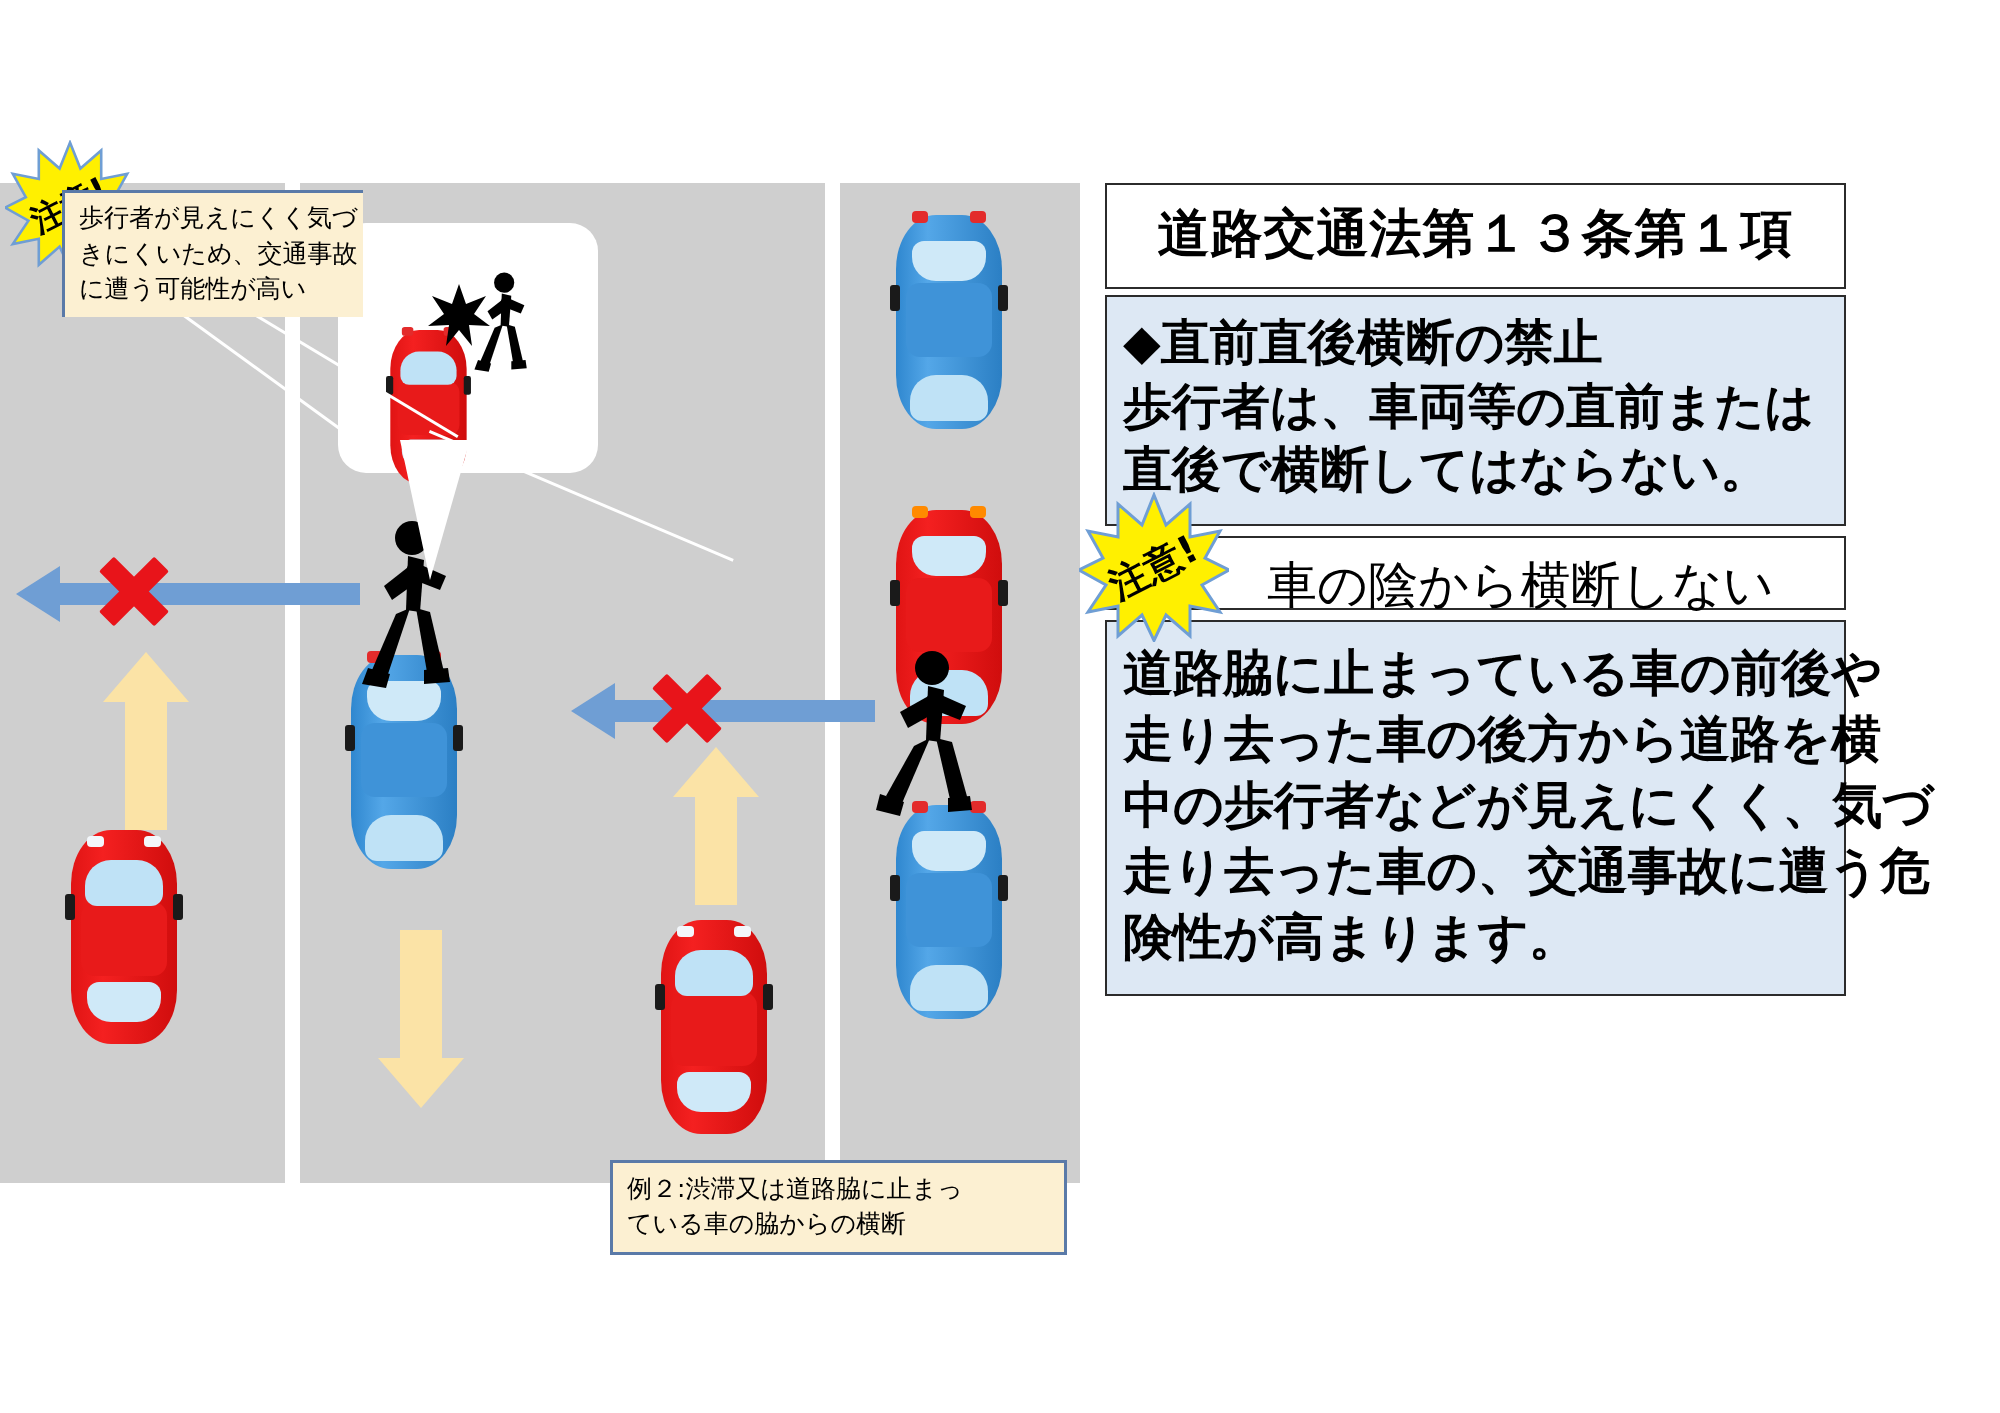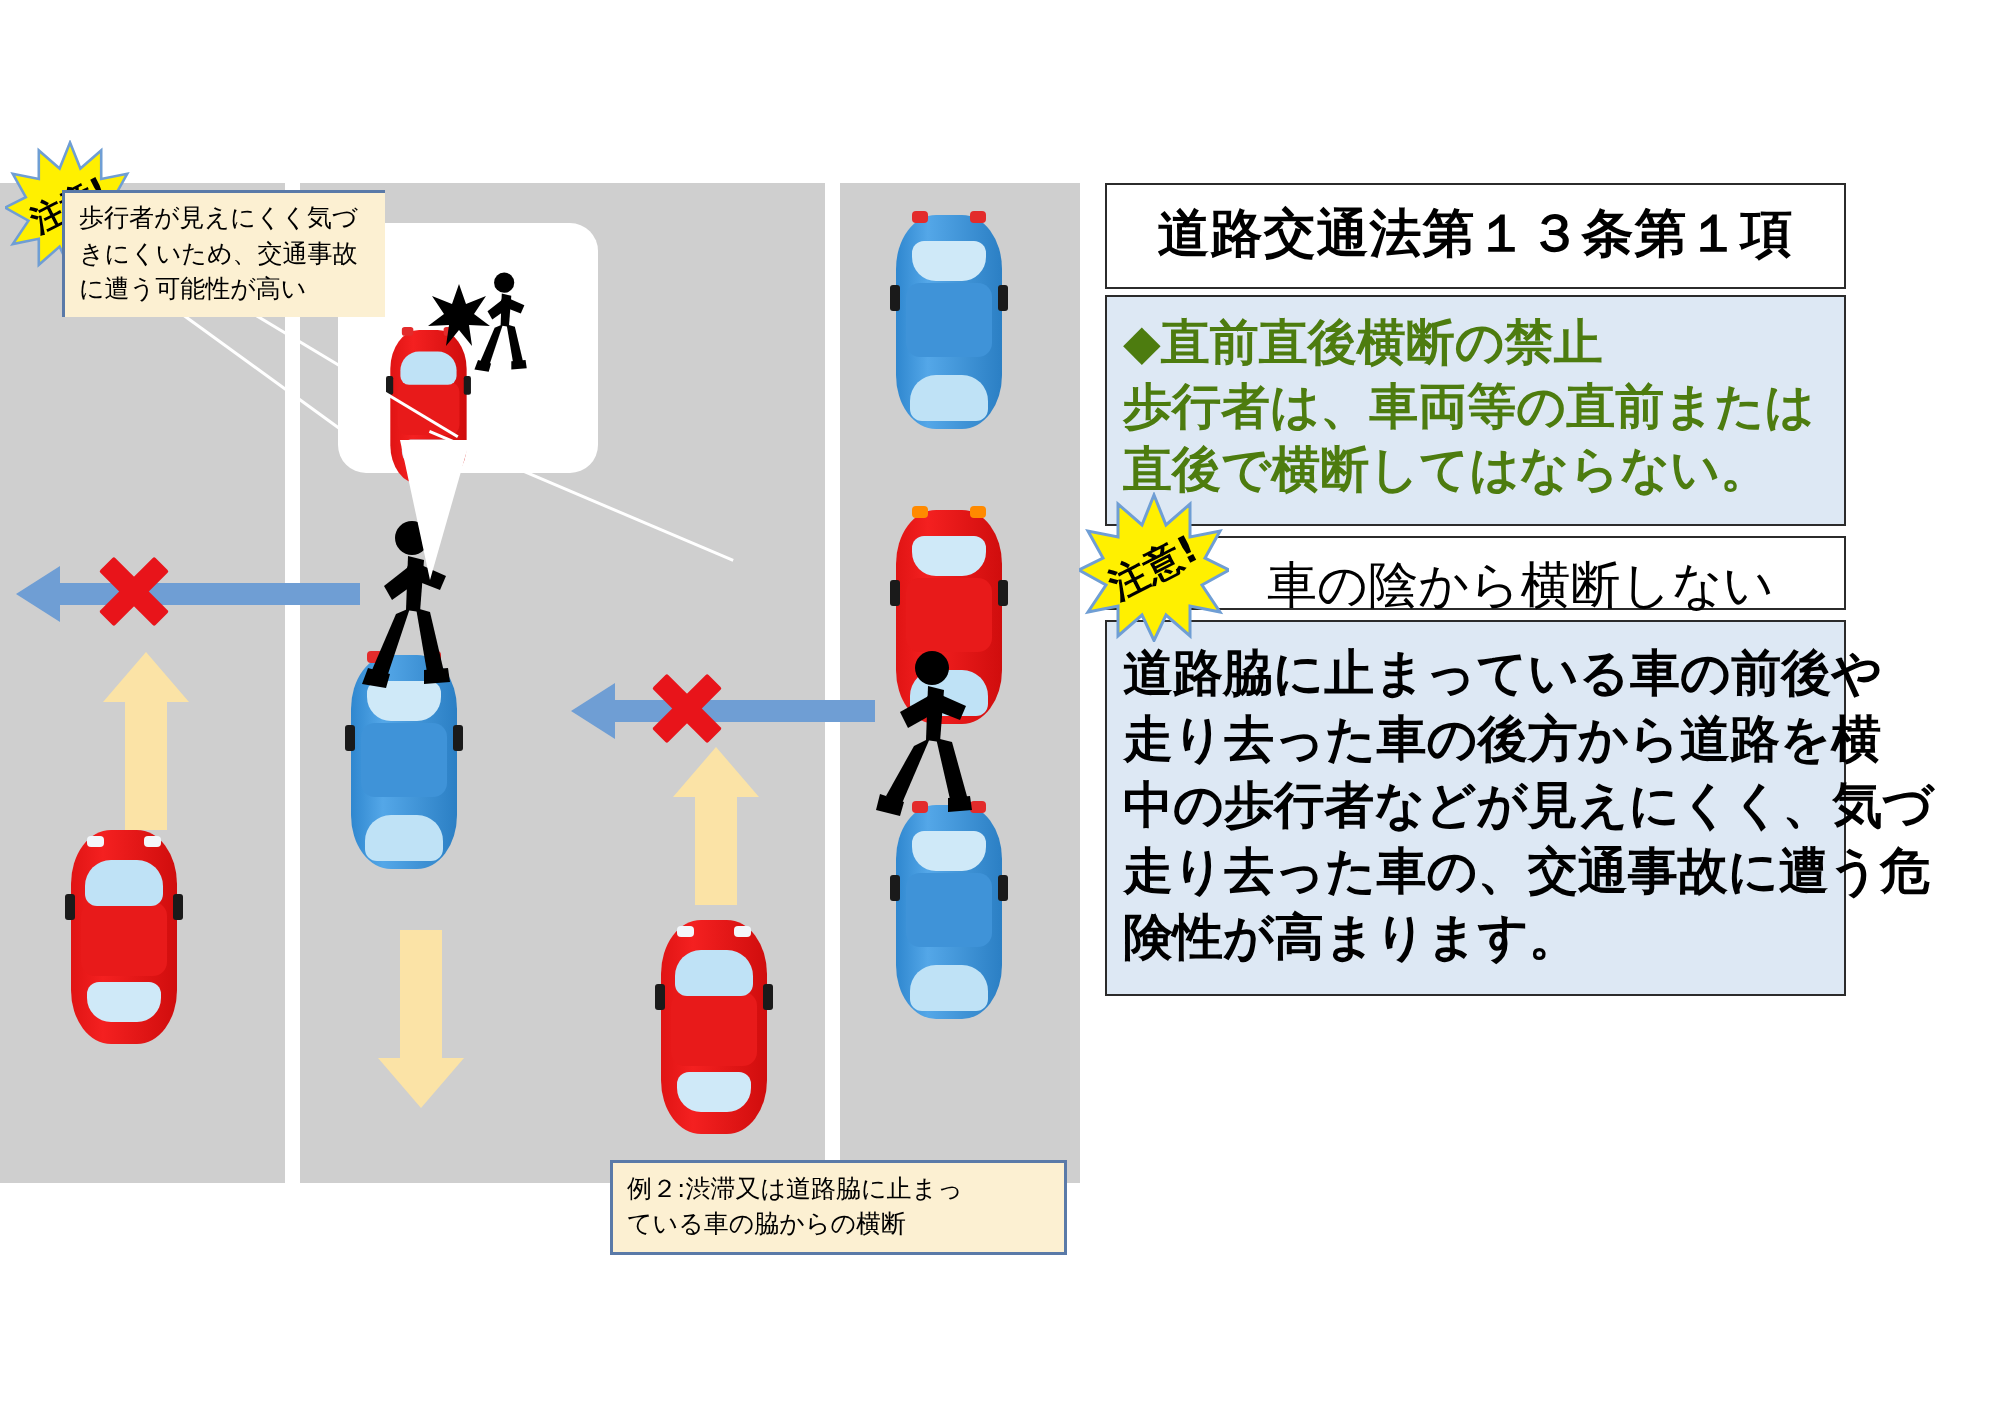--- a/index.html
+++ b/index.html
@@ -55,39 +55,39 @@
   
   .balloon{position:absolute;background:#ffffff;border:3px solid #ffffff;border-radius:26px;
            box-shadow:0 0 0 2px #ffffff;}
   .balloon-tail{position:absolute;}
 
   
   .caption{position:absolute;background:#fcf0d2;border:3px solid #5a7aa8;
            color:#000;font-size:25px;line-height:1.38;padding:9px 12px 11px 14px;
            font-family:"DejaVu Sans","Liberation Sans",sans-serif;}
   .callout{position:absolute;background:#fcf0d2;border-top:3px solid #5a7aa8;border-left:3px solid #5a7aa8;
-           border-right:0;border-bottom:0;color:#000;font-size:25px;line-height:1.42;padding:7px 26px 10px 14px;
+           border-right:0;border-bottom:0;color:#000;font-size:25px;line-height:1.42;padding:7px 4px 10px 14px;
            font-family:"DejaVu Sans","Liberation Sans",sans-serif;}
 
   
   .burst{position:absolute;display:flex;align-items:center;justify-content:center;}
   .burst .lbl{position:absolute;color:#000;font-weight:bold;white-space:nowrap;
               transform:rotate(-27deg);font-family:"DejaVu Sans","Liberation Sans",sans-serif;}
 
   
   .conn{position:absolute;background:#ffffff;transform-origin:0 0;height:3px;}
 
   
   #panel{position:absolute;left:1105px;top:183px;width:741px;}
   .pbox{border:2px solid #2b2b2b;box-sizing:border-box;}
   .p-title{background:#ffffff;text-align:center;padding:14px 0 18px;}
   .p-title .t{font-size:52px;font-weight:bold;letter-spacing:1px;color:#000;
               font-family:"DejaVu Sans","Liberation Sans",sans-serif;}
   .p-law{background:#dde8f4;margin-top:6px;padding:14px 16px 22px 16px;}
-  .p-law .l{font-size:49px;font-weight:bold;line-height:1.30;color:#4d7c0f;white-space:nowrap;
+  .p-law .l{font-size:49px;font-weight:bold;line-height:1.30;color:#000000;white-space:nowrap;
             font-family:"DejaVu Sans","Liberation Sans",sans-serif;}
   .p-sub{background:#ffffff;margin-top:10px;padding:16px 10px 18px 0;position:relative;height:74px;}
   .p-sub .s{font-size:50px;color:#000;position:absolute;left:160px;top:14px;white-space:nowrap;
             font-family:"DejaVu Sans","Liberation Sans",sans-serif;}
   .p-body{background:#dde8f4;margin-top:10px;padding:18px 14px 24px 16px;}
   .p-body .b{font-size:50px;font-weight:bold;line-height:1.32;color:#000;white-space:nowrap;
              font-family:"DejaVu Sans","Liberation Sans",sans-serif;}
 </style>
 </head>
 <body>

